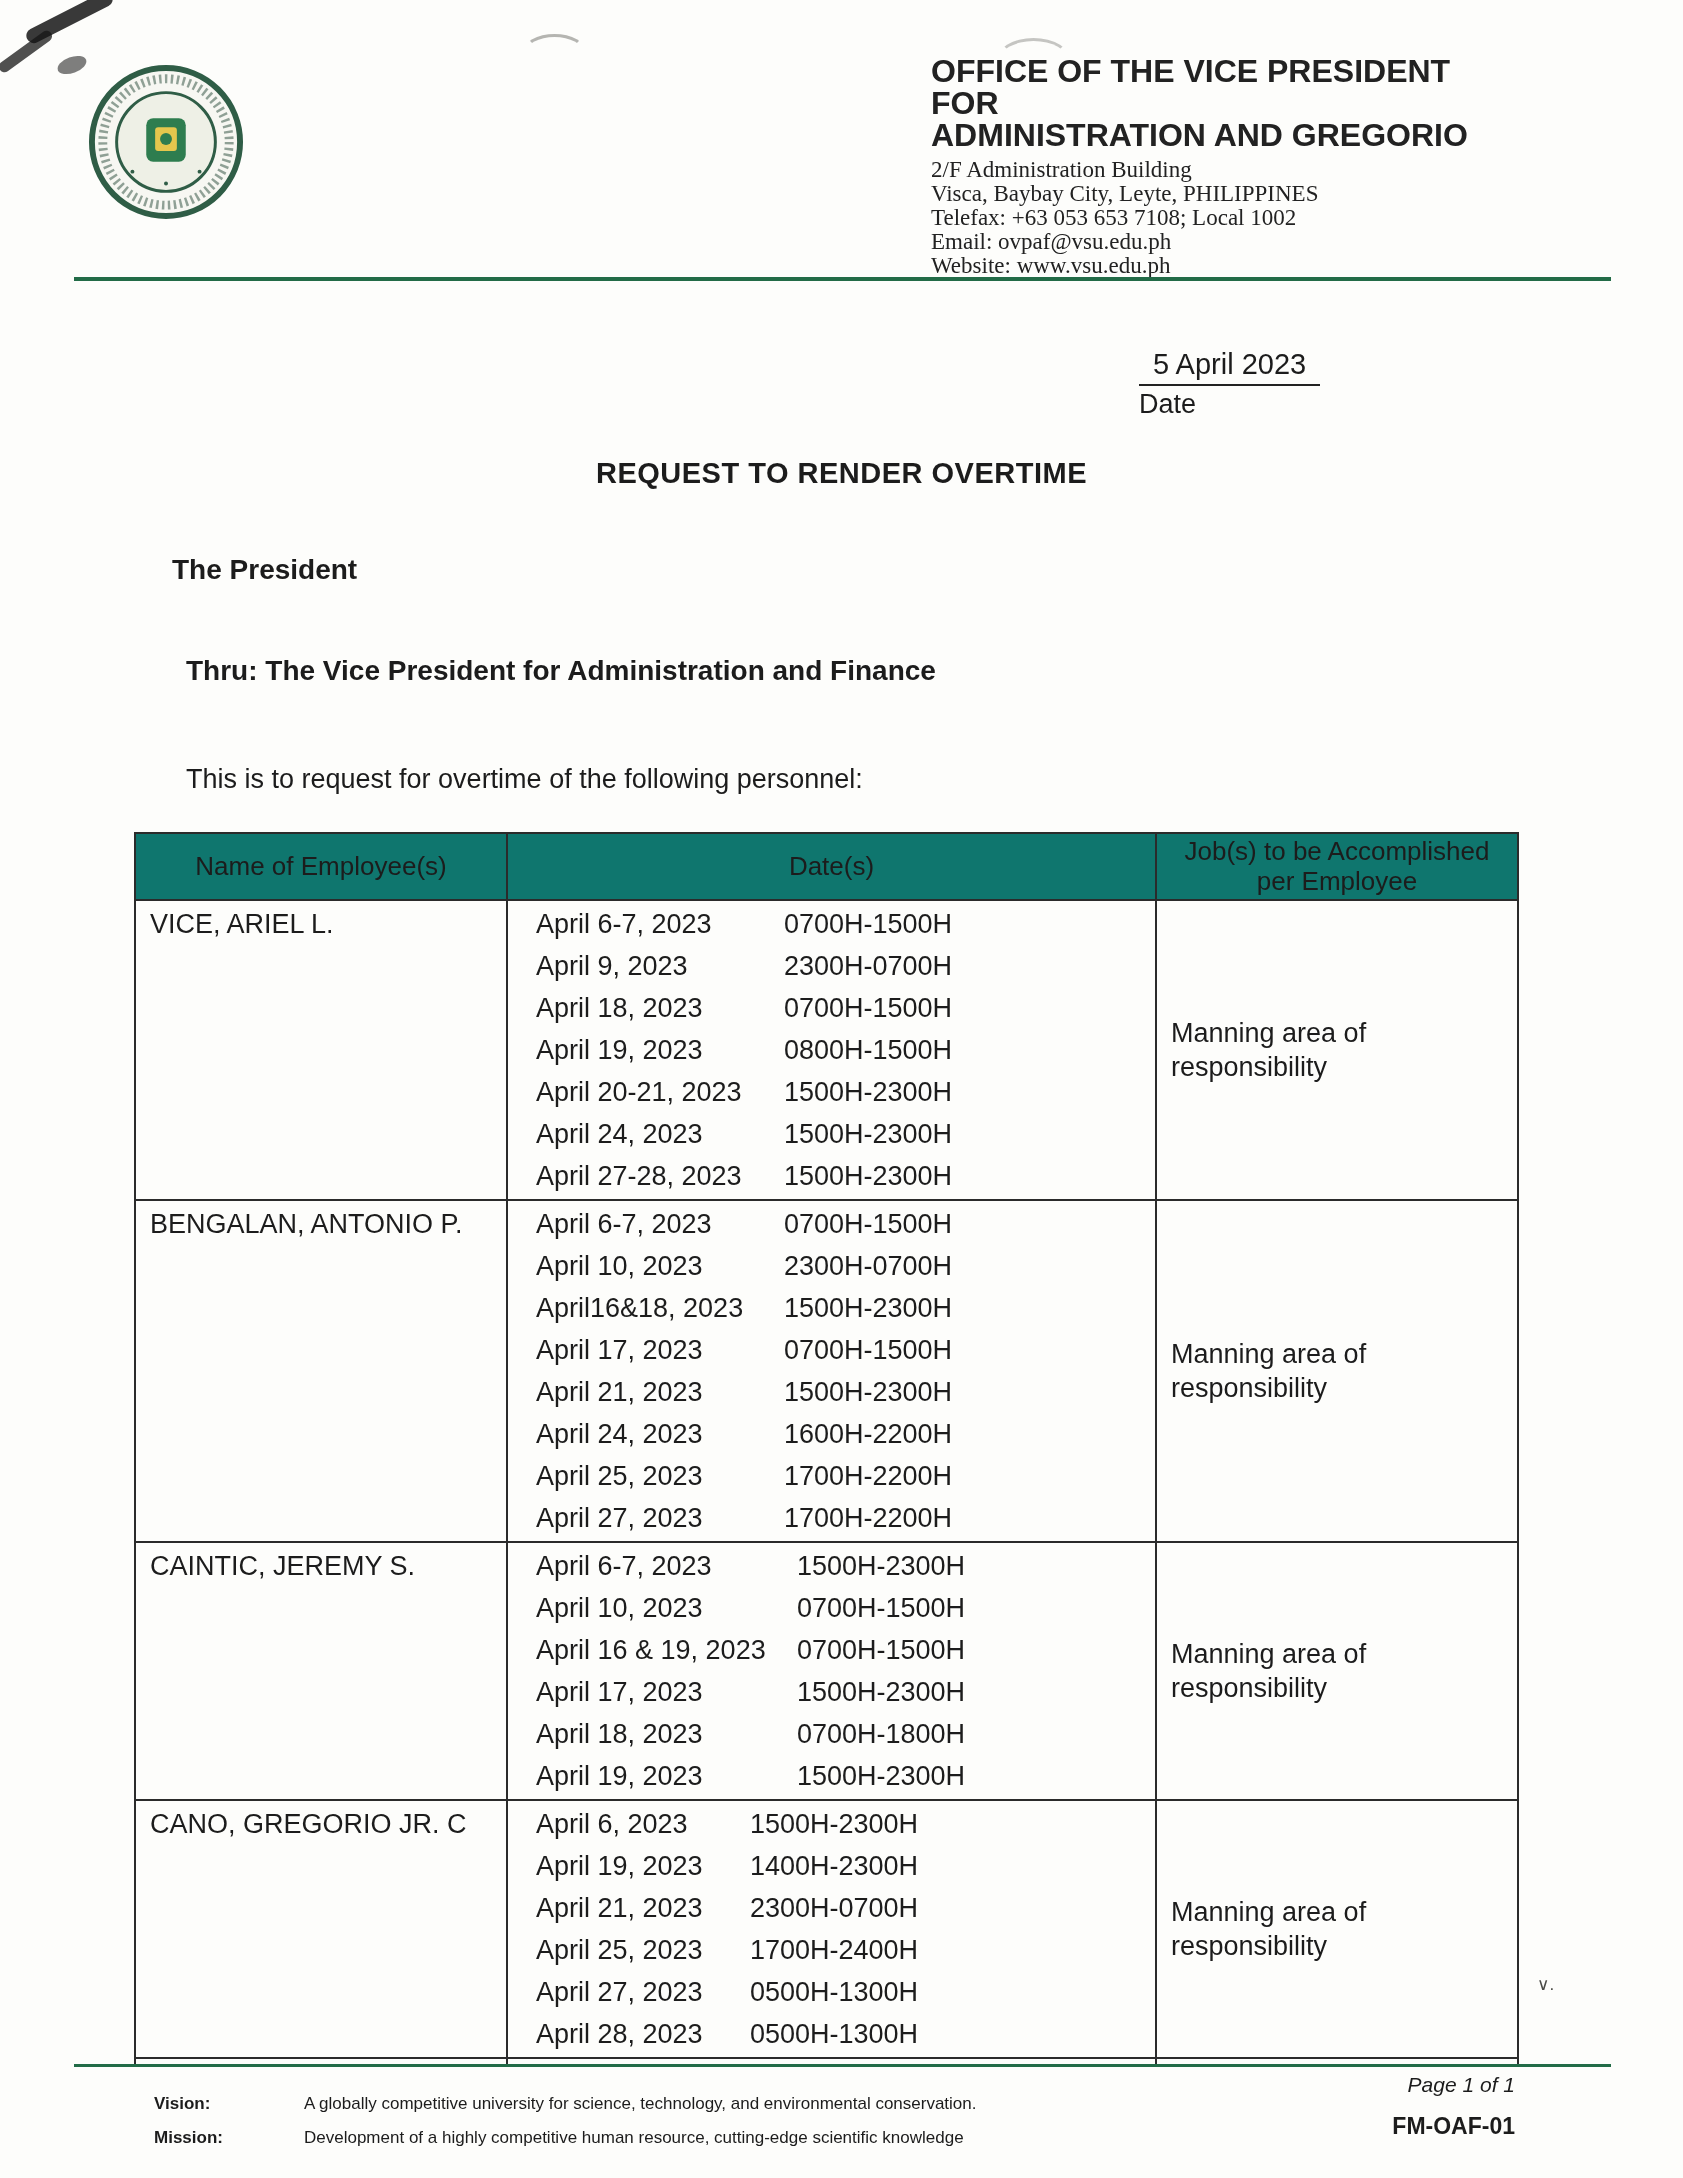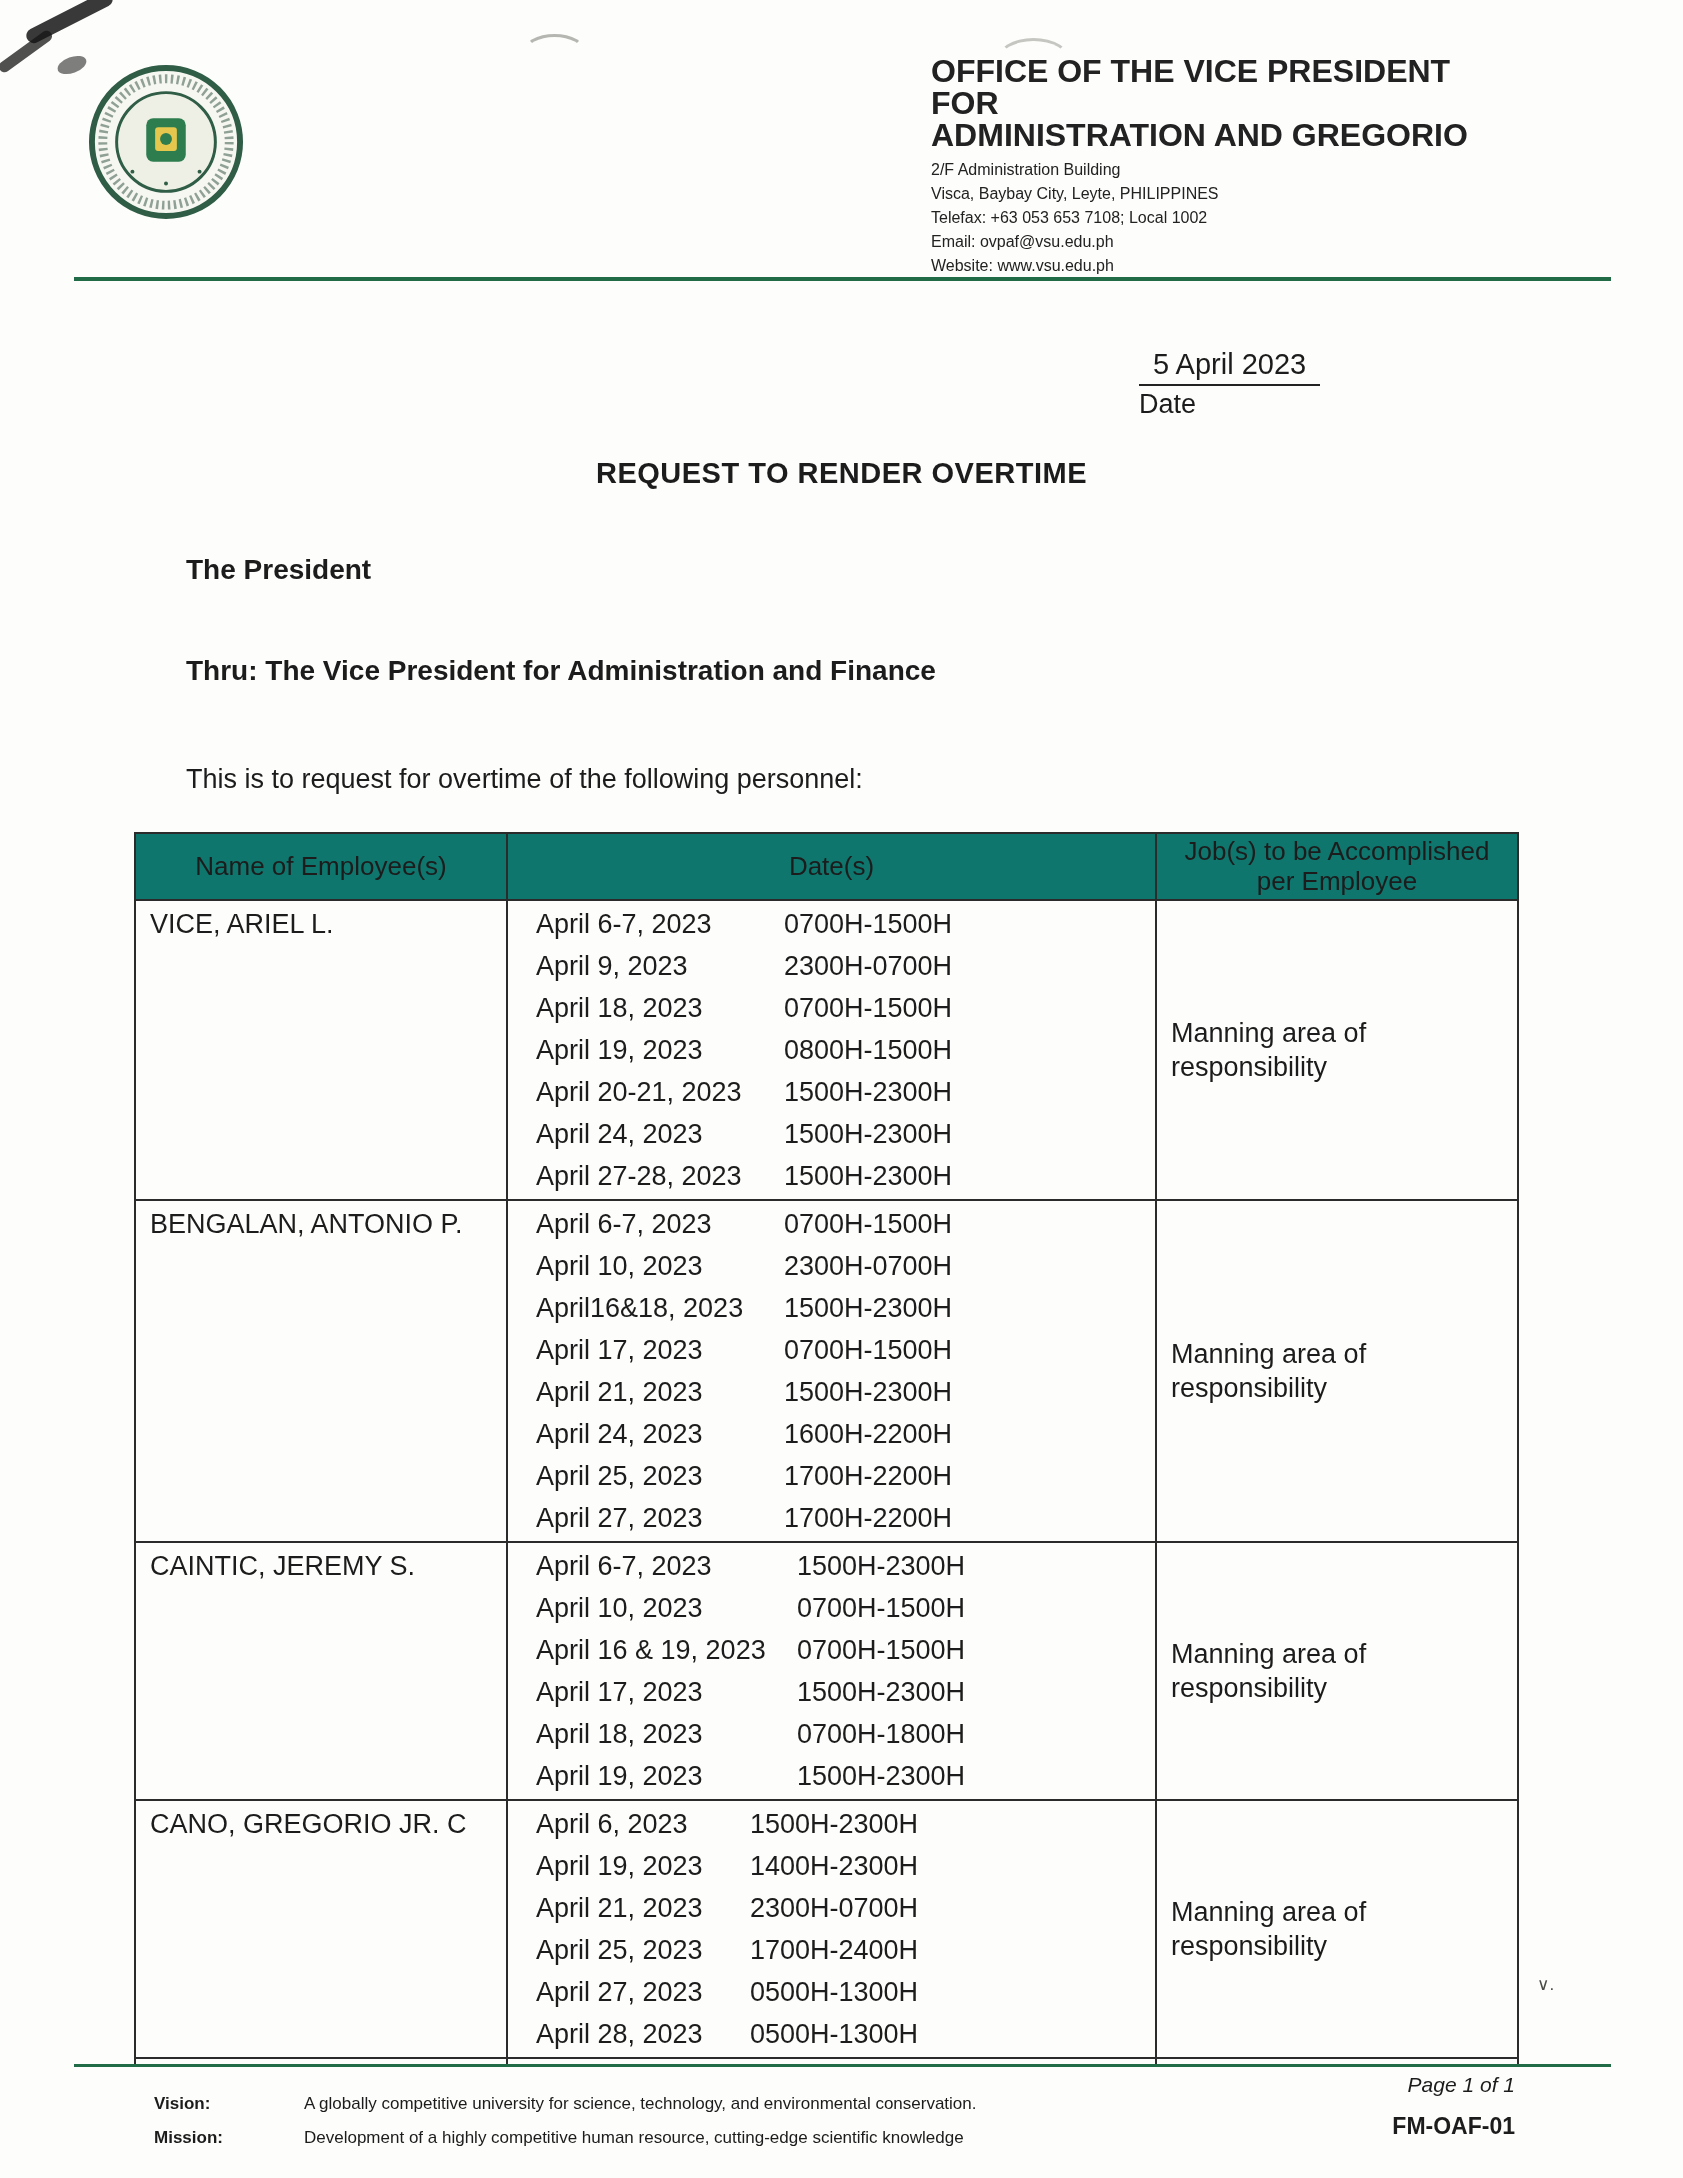--- a/index.html
+++ b/index.html
@@ -18,32 +18,32 @@
   .mark-right{position:absolute;left:1537px;top:1974px;font-size:17px;color:#4a4a46;}
 
   
   .seal{position:absolute;left:87px;top:63px;width:158px;height:158px;}
   .wordmark{position:absolute;left:292px;top:53px;display:inline-flex;flex-direction:column;align-items:center;
             font-family:"Liberation Serif",serif;color:#4a5c50;}
   .wm-main{font-size:85px;line-height:91px;letter-spacing:3px;}
   .wm-sub{font-size:30px;letter-spacing:4px;margin-top:2px;}
   .office{position:absolute;left:931px;top:55px;width:594px;}
   .office-title{font-size:32px;font-weight:bold;line-height:32px;color:#222;}
-  .office-addr{font-size:16px;line-height:24px;margin-top:7px;color:#222;}
+  .office-addr{font-size:23px;line-height:24px;margin-top:7px;color:#222;font-family:Liberation Serif, serif;}
 
   .rule{position:absolute;left:74px;width:1537px;background:#226b47;}
   .rule-top{top:277px;height:4px;}
   .rule-bottom{top:2064px;height:3px;}
 
   
   .date-block{position:absolute;left:1139px;top:348px;width:327px;}
   .date-value{display:inline-block;font-size:29px;padding:0 14px 3px;border-bottom:2px solid #222;}
   .date-label{font-size:27px;margin-top:3px;}
   .doc-title{position:absolute;left:0;top:457px;width:1683px;text-align:center;font-size:29px;font-weight:bold;letter-spacing:0.5px;}
-  .addressee{position:absolute;left:186px;top:554px;font-size:28px;font-weight:bold;}
+  .addressee{position:absolute;left:172px;top:554px;font-size:28px;font-weight:bold;}
   .thru{position:absolute;left:186px;top:655px;font-size:28px;font-weight:bold;}
   .intro{position:absolute;left:186px;top:764px;font-size:27px;}
 
   
   .table-clip{position:absolute;left:134px;top:832px;width:1388px;height:1234px;overflow:hidden;}
   table{border-collapse:collapse;table-layout:fixed;width:1384px;}
   th,td{border:2px solid #2b2b2b;}
   th{height:61px;background:#0f766e;font-weight:400;font-size:26px;text-align:center;vertical-align:middle;padding:2px;}
   th span{display:inline-block;max-width:327px;line-height:30px;}
   .name-cell{vertical-align:top;padding:6px 12px 0 14px;font-size:27px;line-height:34px;}

